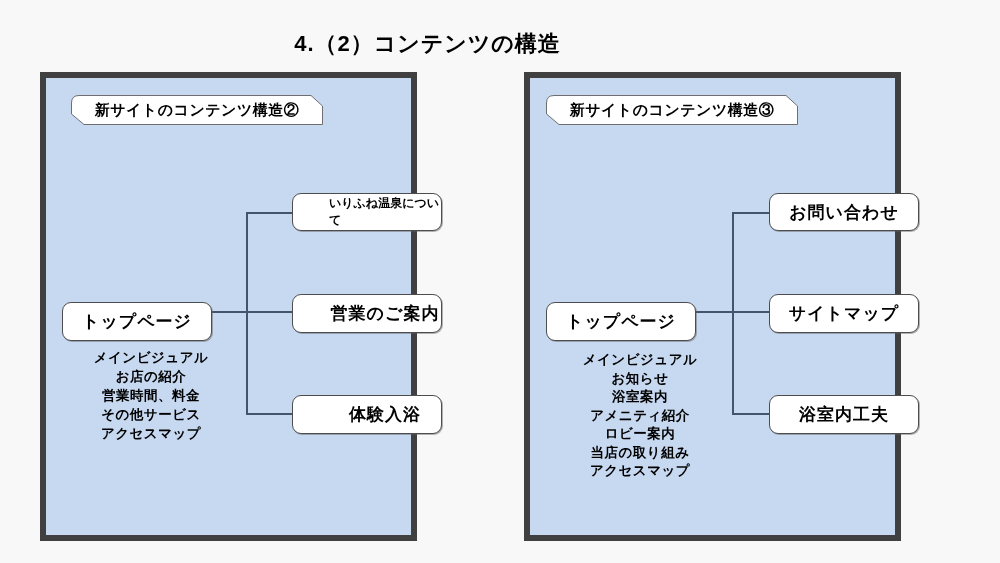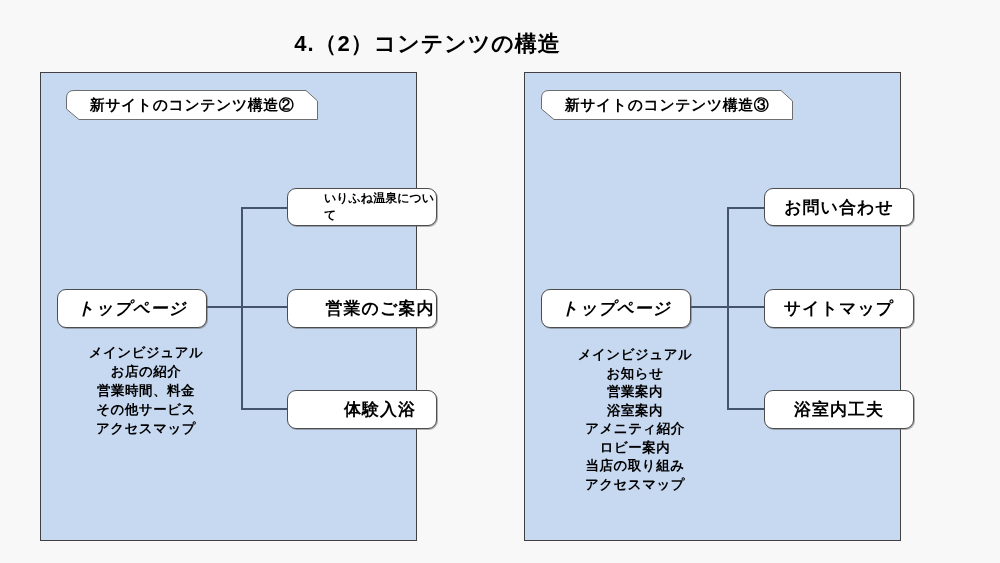--- a/index.html
+++ b/index.html
@@ -10,42 +10,42 @@
     color:#000;
     position:relative;
     overflow:hidden;
   }
   .page-title{
     position:absolute;top:29px;left:0;width:855px;
     text-align:center;font-size:22px;font-weight:bold;letter-spacing:1px;
   }
   .panel{
     position:absolute;top:72px;width:377px;height:469px;
-    background:#c7d8f1;border:1px solid #404040;box-sizing:border-box;
+    background:#c7d8f1;border:6px solid #404040;box-sizing:border-box;
   }
   .panel-left{left:40px;}
   .panel-right{left:524px;}
 
   .plaque{position:absolute;width:252px;height:30px;}
   .panel-left  .plaque{left:25px;top:17px;}
   .panel-right .plaque{left:16px;top:17px;text-decoration:underline;}
   .plaque svg{position:absolute;left:0;top:0;width:100%;height:100%;display:block;}
   .plaque .plaque-label{
     position:absolute;left:0;top:0;width:100%;height:100%;
     display:flex;align-items:center;justify-content:center;
     font-size:15px;font-weight:600;letter-spacing:0.5px;
   }
 
   .node{
     position:absolute;background:#fff;border:1px solid #4d4d4d;border-radius:9px;
     box-sizing:border-box;display:flex;align-items:center;justify-content:center;
     font-size:17px;font-weight:600;letter-spacing:1px;
     box-shadow:1px 1px 0 rgba(90,90,90,0.45);
   }
-  .node-top{left:16px;top:216px;width:150px;height:39px;font-style:italic;}
+  .node-top{left:16px;top:224px;width:150px;height:39px;}
   .node-child{width:150px;height:39px;}
   .node-c0{top:115px;height:38px;}
   .node-c1{top:216px;}
   .node-c2{top:317px;}
   .panel-left  .node-child{left:246px;padding-left:36px;}
   .panel-right .node-child{left:239px;}
   .node.small{font-size:12px;letter-spacing:0;font-weight:600;}
 
   .line{position:absolute;background:#44546a;}
   .h-line{height:1.5px;}
@@ -112,20 +112,19 @@
   <div class="line h-line h-bot"></div>
 
   <div class="node node-top">トップページ</div>
   <div class="node node-child node-c0">お問い合わせ</div>
   <div class="node node-child node-c1">サイトマップ</div>
   <div class="node node-child node-c2">浴室内工夫</div>
 
   <div class="subitems">
     <div>メインビジュアル</div>
     <div>お知らせ</div>
-    <div>営業案内</div>
     <div>浴室案内</div>
     <div>アメニティ紹介</div>
     <div>ロビー案内</div>
     <div>当店の取り組み</div>
     <div>アクセスマップ</div>
   </div>
 </div>
 
 </body></html>

